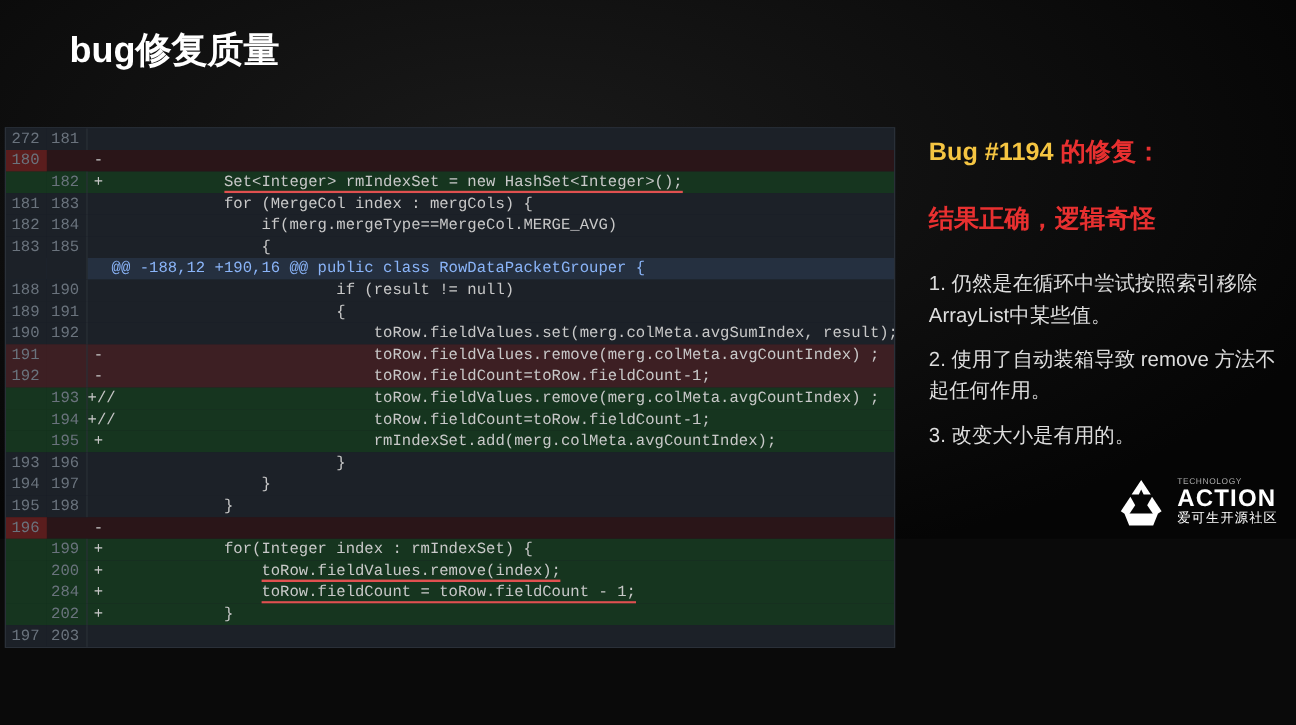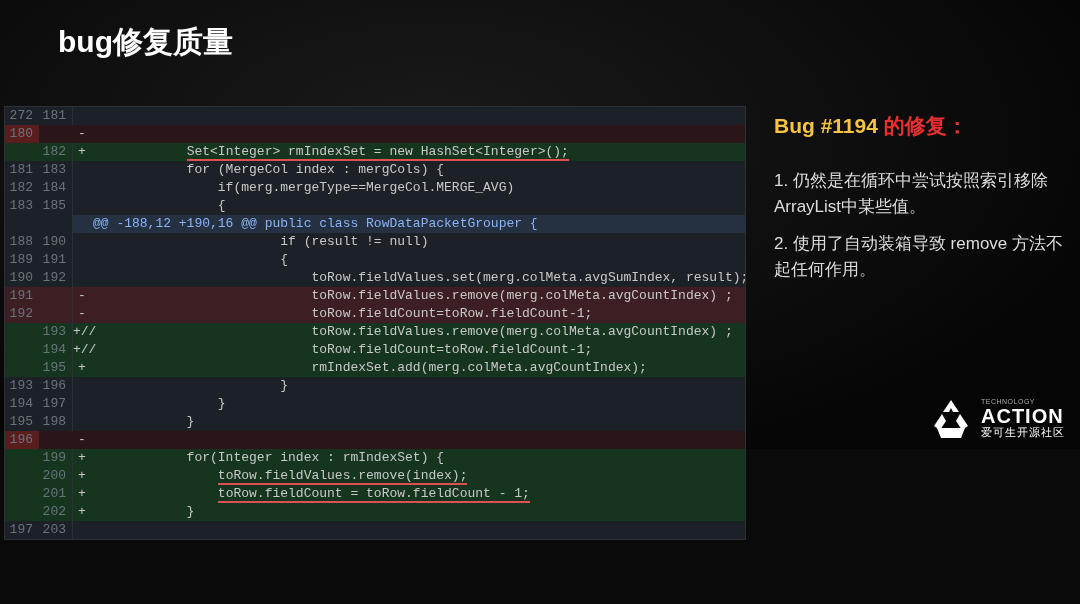--- a/index.html
+++ b/index.html
@@ -165,21 +165,21 @@
         <div class="code">            for(Integer index : rmIndexSet) {</div>
       </div>
       <div class="row add">
         <div class="gut old"></div>
         <div class="gut new">200</div>
         <div class="sign">+</div>
         <div class="code">                <span class="underline-red">toRow.fieldValues.remove(index);</span></div>
       </div>
       <div class="row add">
         <div class="gut old"></div>
-        <div class="gut new">201</div>
+        <div class="gut new">284</div>
         <div class="sign">+</div>
         <div class="code">                <span class="underline-red">toRow.fieldCount = toRow.fieldCount - 1;</span></div>
       </div>
       <div class="row add">
         <div class="gut old"></div>
         <div class="gut new">202</div>
         <div class="sign">+</div>
         <div class="code">            }</div>
       </div>
       <div class="row context">
@@ -187,23 +187,25 @@
         <div class="gut new">203</div>
         <div class="sign"></div>
         <div class="code"></div>
       </div>
     </div>
 
   <div class="sidebar">
     <div class="bug-title">
       <span class="label">Bug #1194 </span><span class="fix">的修复：</span>
     </div>
+    <div class="subtitle">结果正确，逻辑奇怪</div>
     <div class="points">
       <p>1. 仍然是在循环中尝试按照索引移除ArrayList中某些值。</p>
       <p>2. 使用了自动装箱导致 remove 方法不起任何作用。</p>
+      <p>3. 改变大小是有用的。</p>
     </div>
   </div>
 
   <div class="logo">
     <svg class="logo-mark" viewBox="0 0 44 44">
       <g fill="#fff">
         <path d="M22 3 L30 15 L24 15 L22 11 L20 15 L14 15 Z"></path>
         <path d="M32 18 L40 30 L34 30 L30 24 L26 30 L26 36 L40 36 L40 30 L34 30 Z" opacity="0"></path>
         <path d="M31 17 L39 29 L33 33 L27 24 Z"></path>
         <path d="M13 17 L5 29 L11 33 L17 24 Z"></path>

